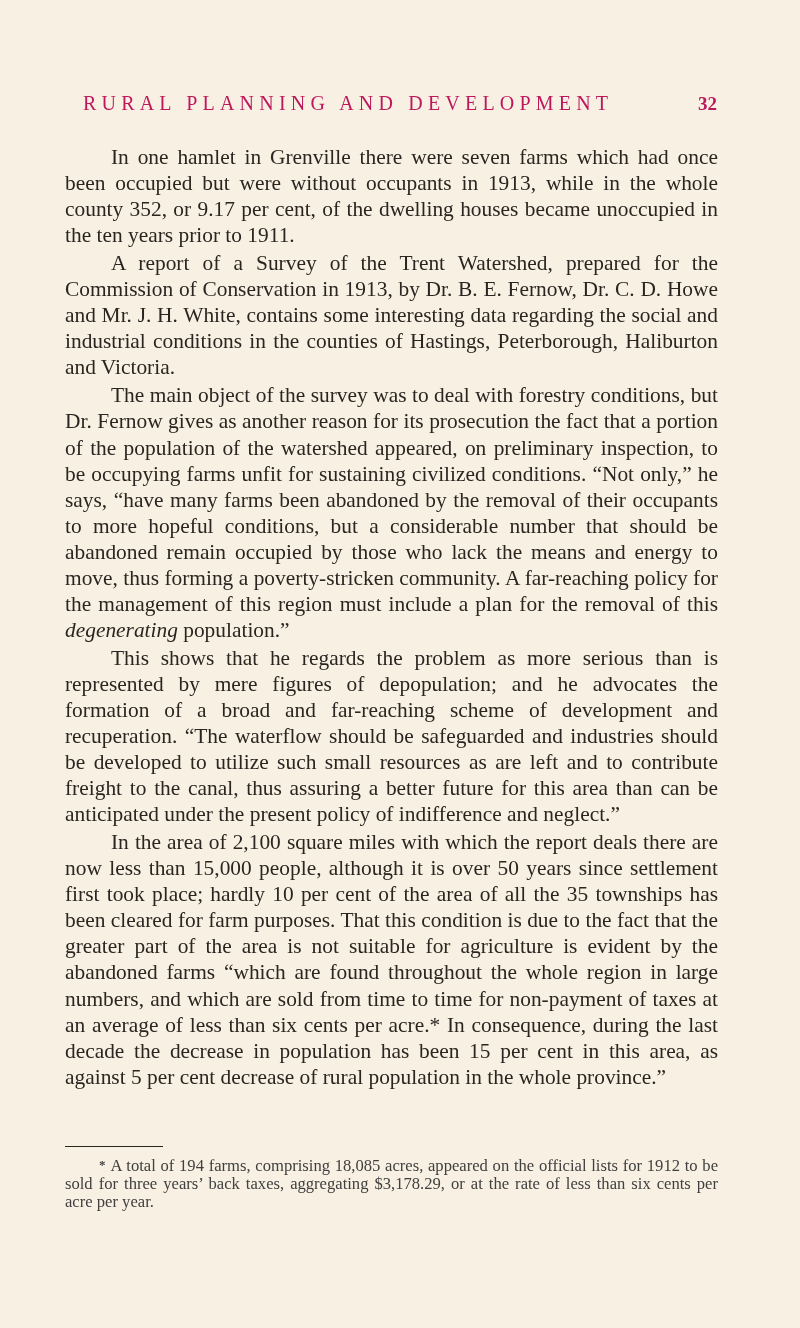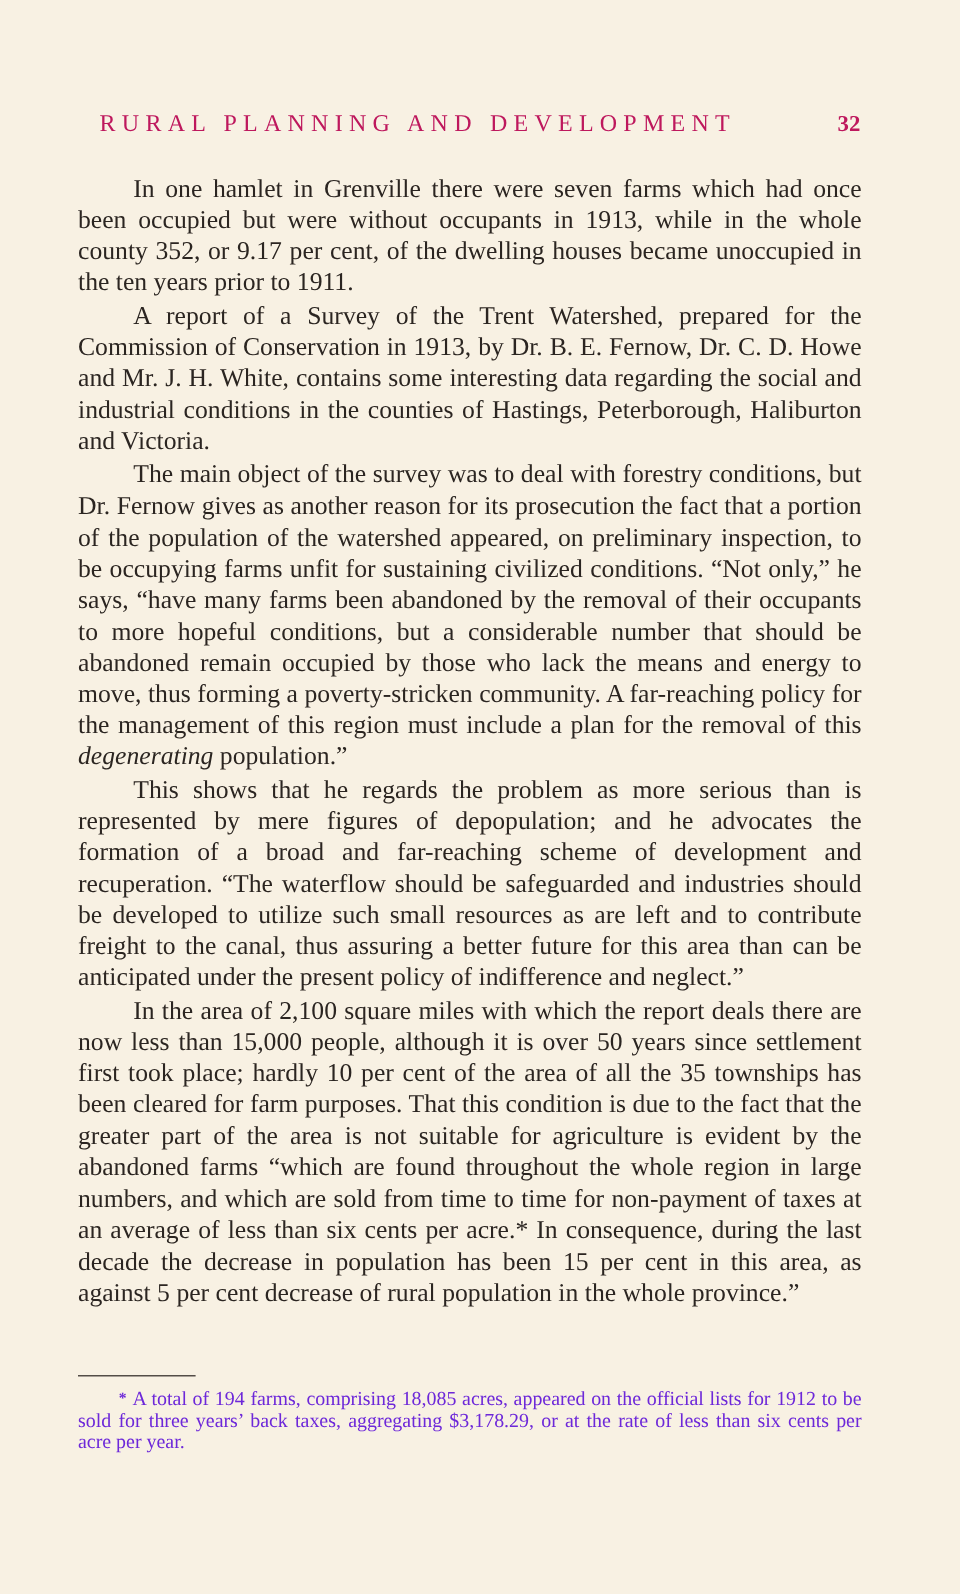--- a/index.html
+++ b/index.html
@@ -62,21 +62,21 @@
     }
     .footnote {
       position: absolute;
       top: 1156px;
       left: 65px;
       width: 653px;
       font-size: 16.6px;
       line-height: 18.2px;
       text-align: justify;
       text-indent: 34px;
-      color: #6d28d9;
+      color: #404040;
       margin: 0;
     }
     .footnote .marker {
       font-weight: bold;
       font-size: 13px;
       vertical-align: 2px;
       margin-right: 5px;
     }
   </style>
 </head>

